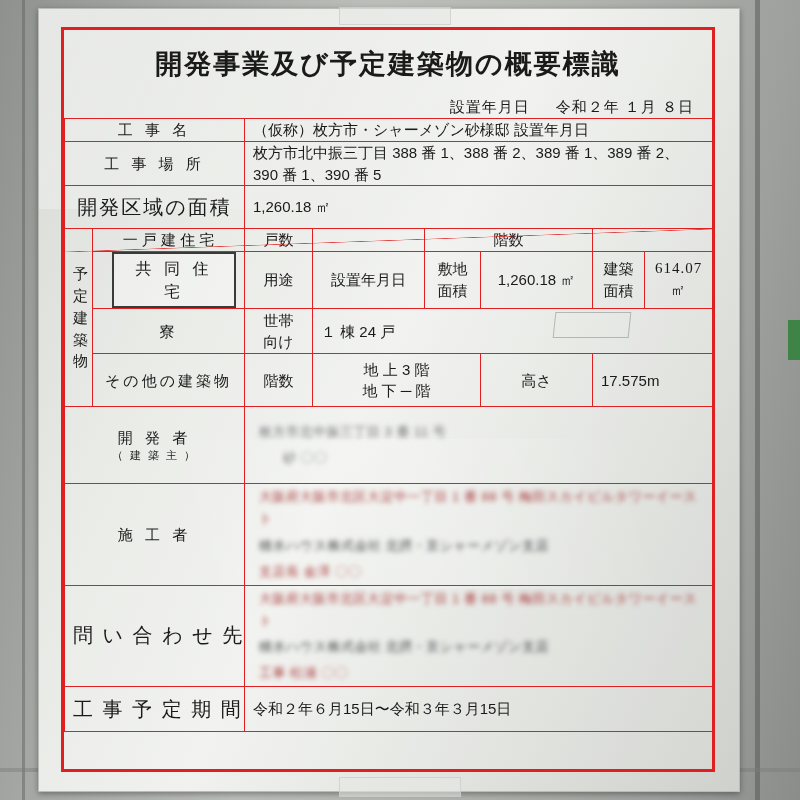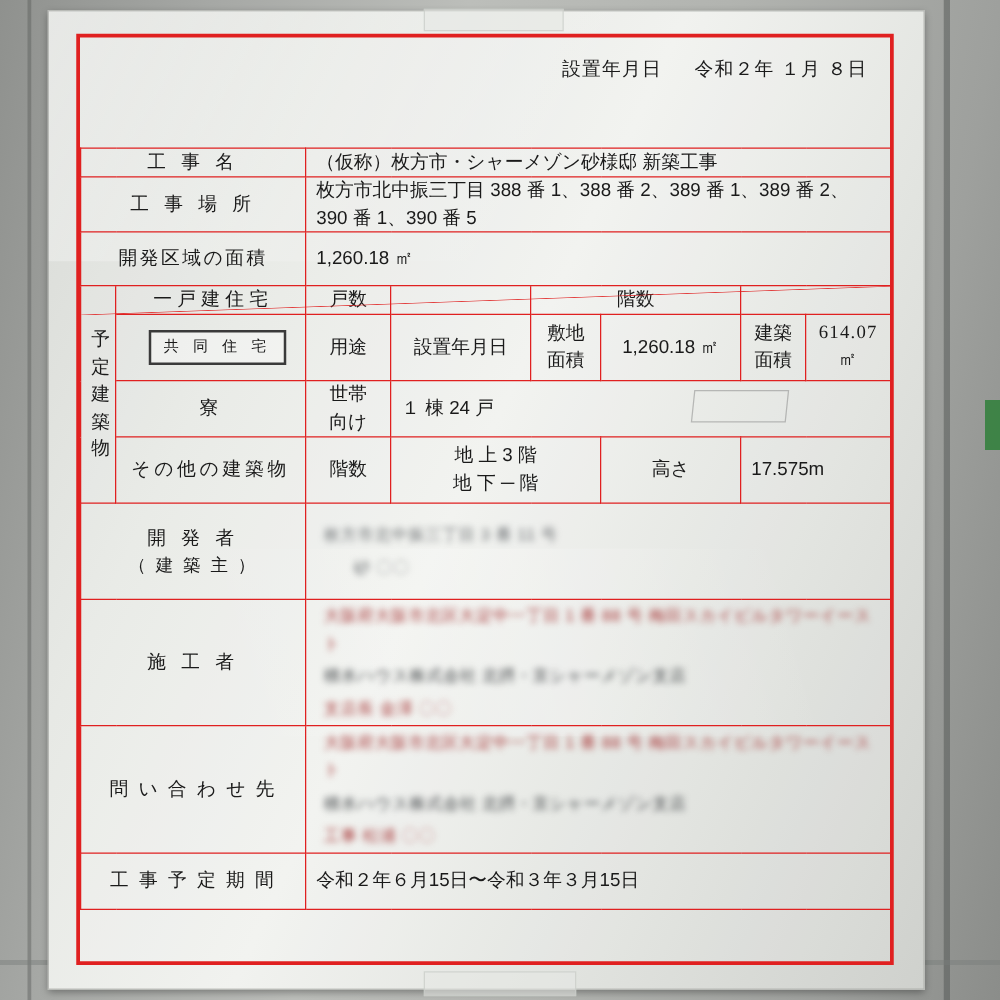--- a/index.html
+++ b/index.html
@@ -122,40 +122,40 @@
     padding: 0 8px;
     vertical-align: middle;
     line-height: 1.45;
   }
   .lblcell {
     text-align: center;
     letter-spacing: 4px;
     font-size: 16px;
     white-space: nowrap;
   }
-  .lblcell.sub { font-size: 15px; letter-spacing: 2px; }
+  .lblcell.sub { font-size: 20px; letter-spacing: 2px; }
   .vert {
     text-align: center;
     font-size: 15px;
     letter-spacing: 2px;
     line-height: 1.25;
     padding: 2px;
   }
   .vert span { display: block; }
   .ctr { text-align: center; }
   .rgt { }
   .small { font-size: 14px; }
   .tight { letter-spacing: 0px; }
 
   
   .boxed {
     display: inline-block;
     border: 2px solid #3a3a3a;
     padding: 3px 10px;
-    font-size: 12px;
+    font-size: 16px;
     letter-spacing: 4px;
     background: rgba(255,255,255,0.35);
     margin-left: 11px;
   }
   .optlist {
     text-align: center;
     line-height: 1.55;
     font-size: 15px;
     letter-spacing: 3px;
   }
@@ -207,41 +207,42 @@
   <div class="green-tab"></div>
 
   <div id="sign">
     <div class="glare g1"></div>
     <div class="glare g2"></div>
     <div class="tape t1"></div>
     <div class="tape t2"></div>
 
     <div id="board">
 
+      <div id="title">開発事業及び予定建築物の概要標識</div>
 
       <div id="install-line">
         <span class="lbl">設置年月日</span><span>令和２年 １月 ８日</span>
       </div>
 
       <table class="grid">
         <colgroup>
           <col style="width:28px">
           <col style="width:152px">
           <col style="width:68px">
           <col style="width:112px">
           <col style="width:56px">
           <col style="width:112px">
           <col style="width:52px">
           <col style="width:68px">
         </colgroup>
 
         <tbody>
             <tr>
           <td class="lblcell" colspan="2">工 事 名</td>
-          <td colspan="6">（仮称）枚方市・シャーメゾン砂様邸 新築工事</td>
+          <td colspan="6">（仮称）枚方市・シャーメゾン砂様邸 設置年月日</td>
         </tr>
 
         <tr>
           <td class="lblcell" colspan="2">工 事 場 所</td>
           <td colspan="6">
             <div>枚方市北中振三丁目 388 番 1、388 番 2、389 番 1、389 番 2、</div>
             <div class="rgt">390 番 1、390 番 5</div>
           </td>
         </tr>
 
@@ -290,21 +291,21 @@
             <div>地 上 3 階</div>
             <div>地 下 ─ 階</div>
           </td>
           <td class="ctr small">高さ</td>
           <td class="rgt" colspan="3">17.575m</td>
         </tr>
 
         <tr>
           <td class="lblcell" colspan="2" style="height:76px">
             <div>開 発 者</div>
-            <div class="sub" style="letter-spacing:2px;font-size:14px">（ 建 築 主 ）</div>
+            <div class="sub" style="letter-spacing:2px;font-size:11px">（ 建 築 主 ）</div>
           </td>
           <td colspan="6">
             <div class="redacted redacted-block">枚方市北中振三丁目 3 番 11 号</div>
             <div class="redacted redacted-block" style="padding-left:30px">砂 〇〇</div>
           </td>
         </tr>
 
         <tr>
           <td class="lblcell" colspan="2" style="height:82px">施 工 者</td>
           <td colspan="6">

